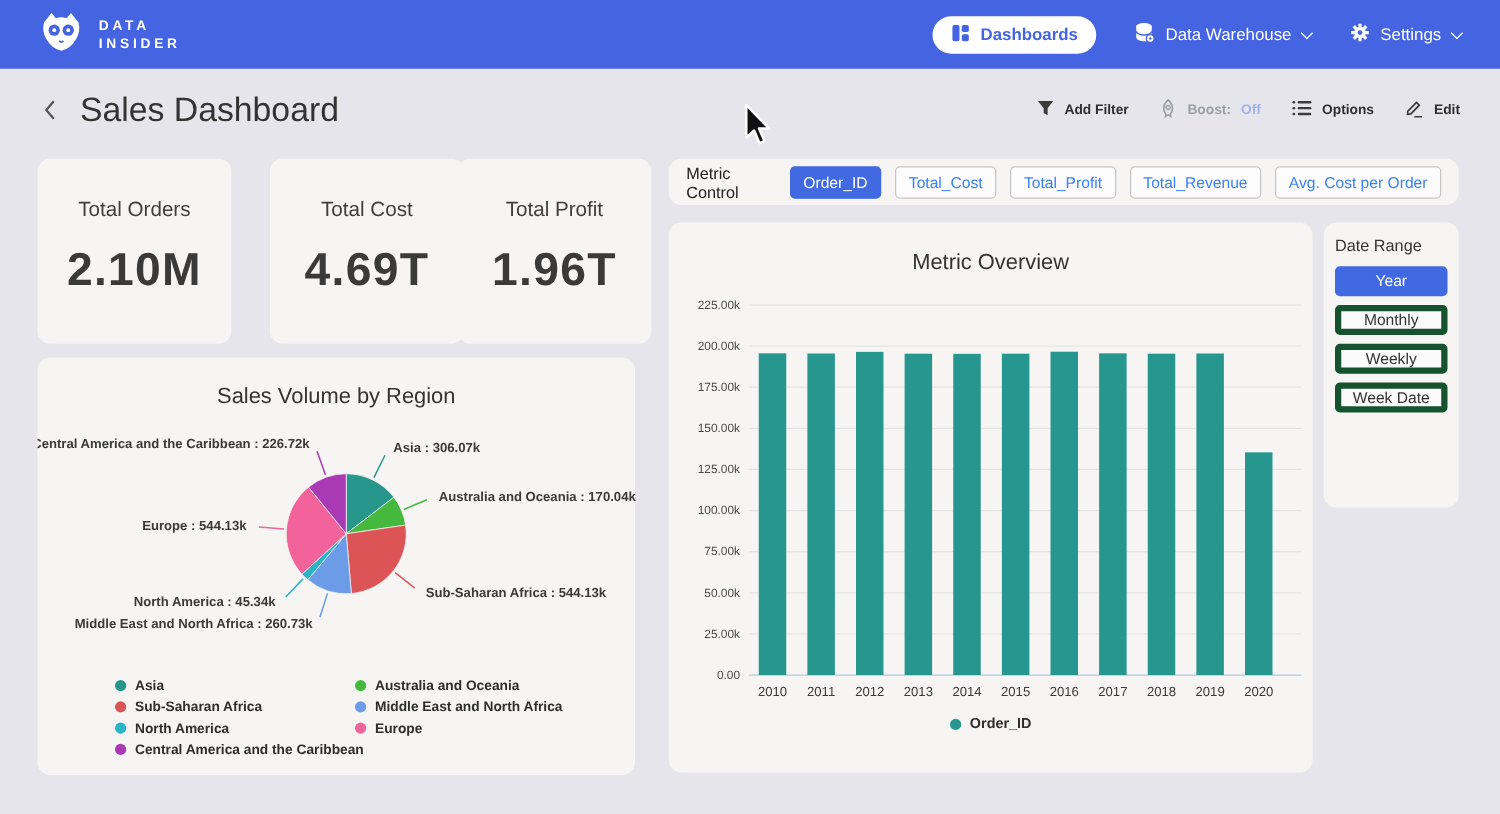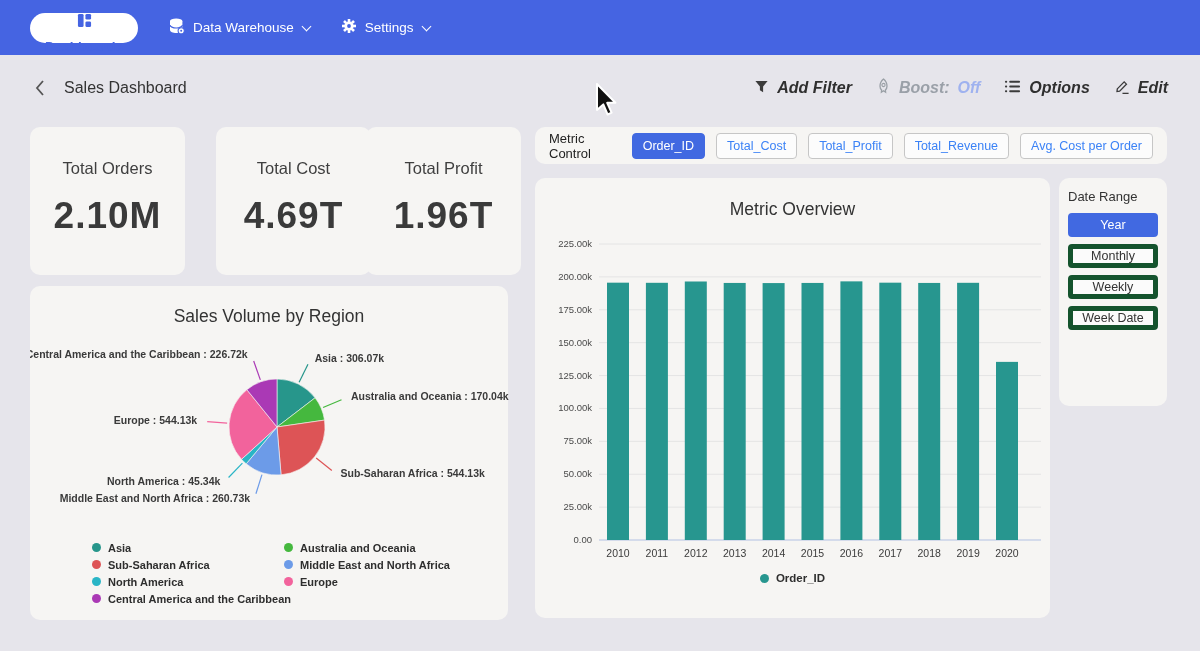--- a/index.html
+++ b/index.html
@@ -16,35 +16,35 @@
     position:absolute; top:0; left:0; width:1200px; height:55px;
     background:#4564e2; display:flex; align-items:center;
     justify-content:space-between; padding:0 30px;
   }
   .brand{ display:flex; align-items:center; gap:11px; }
   .brand-text{ color:#fff; font-size:11px; font-weight:bold; letter-spacing:3px; line-height:14px; }
   .topnav{ display:flex; align-items:center; gap:30px; }
   .pill{
     background:#fff; color:#4564e2; border:none; border-radius:17px;
     height:30px; padding:0 15px; display:flex; align-items:center; gap:8px;
-    font-weight:bold; font-size:13.5px; cursor:pointer; font-family:inherit;flex-direction:column;
+    font-weight:bold; font-size:13.5px; cursor:pointer; font-family:inherit;
   }
   .navitem{ display:flex; align-items:center; gap:8px; color:#fff; font-size:13.5px; cursor:pointer; }
   .chev{ width:9px; height:9px; display:inline-block; position:relative; top:-2px; }
   .chev::after{ content:""; position:absolute; left:1px; top:2px; width:6px; height:6px;
     border-right:1.6px solid #fff; border-bottom:1.6px solid #fff; transform:rotate(45deg); }
   
   .pagehead{
     position:absolute; top:55px; left:0; width:1200px; height:66px;
     display:flex; align-items:center; padding:0 32px;
   }
   .back-btn{ background:none; border:none; cursor:pointer; display:flex; align-items:center; }
-  .page-title{ font-size:16px; font-weight:normal; color:#333; margin-left:16px; }
+  .page-title{ font-size:27px; font-weight:normal; color:#333; margin-left:16px; }
   .head-actions{ margin-left:auto; display:flex; align-items:center; gap:24px; }
-  .action{ display:flex; align-items:center; gap:8px; font-size:16px; font-weight:bold; color:#2f2f2f; cursor:pointer;font-style:italic; }
+  .action{ display:flex; align-items:center; gap:8px; font-size:11px; font-weight:bold; color:#2f2f2f; cursor:pointer; }
   .action .muted{ color:#9aa0a8; }
   .action .off{ color:#9fb2ef; }
   
   .card{ position:absolute; background:#f6f5f3; border-radius:10px; }
   .kpi{ width:155px; height:148px; top:127px; text-align:center; }
   .kpi-label{ margin-top:32px; font-size:16.5px; color:#3f3f3f; }
   .kpi-value{ margin-top:17px; font-size:37px; font-weight:bold; color:#3a3a3a; letter-spacing:1px; }
   
   .metric-strip{
     left:535px; top:127px; width:632px; height:37px;
@@ -81,20 +81,36 @@
   }
   .date-btn.selected{ background:#4169e1; border-color:#4169e1; color:#fff; }
   
   .cursor{ position:absolute; left:596px; top:83px; pointer-events:none; }
   svg text{ font-family:"Liberation Sans", sans-serif; }
 </style>
 </head>
 <body>
 
 <header class="topbar">
+  <div class="brand">
+    <span>
+      <svg width="38" height="38" viewBox="0 0 44 44">
+        <path d="M6 14 L13 5 L17 10 Q22 8 27 10 L31 5 L38 14 Q40 22 36 29 Q30 39 22 40 Q14 39 8 29 Q4 22 6 14 Z" fill="#fff"></path>
+        <circle cx="15.5" cy="21" r="5.2" fill="#4564e2"></circle>
+        <circle cx="28.5" cy="21" r="5.2" fill="#4564e2"></circle>
+        <circle cx="15.5" cy="21" r="1.8" fill="#fff"></circle>
+        <circle cx="28.5" cy="21" r="1.8" fill="#fff"></circle>
+        <path d="M20 31 Q22 33 24 31" stroke="#4564e2" stroke-width="1.6" fill="none"></path>
+      </svg>
+    </span>
+    <div class="brand-text">
+      <div>DATA</div>
+      <div>INSIDER</div>
+    </div>
+  </div>
   <nav class="topnav">
     <button class="pill">
       <span>
         <svg width="15" height="15" viewBox="0 0 16 16">
           <rect x="1" y="1" width="6" height="14" rx="1.5" fill="#4564e2"></rect>
           <rect x="9" y="1" width="6" height="6" rx="1.5" fill="#4564e2"></rect>
           <rect x="9" y="9" width="6" height="6" rx="1.5" fill="#4564e2"></rect>
         </svg>
       </span>
       <span>Dashboards</span>

